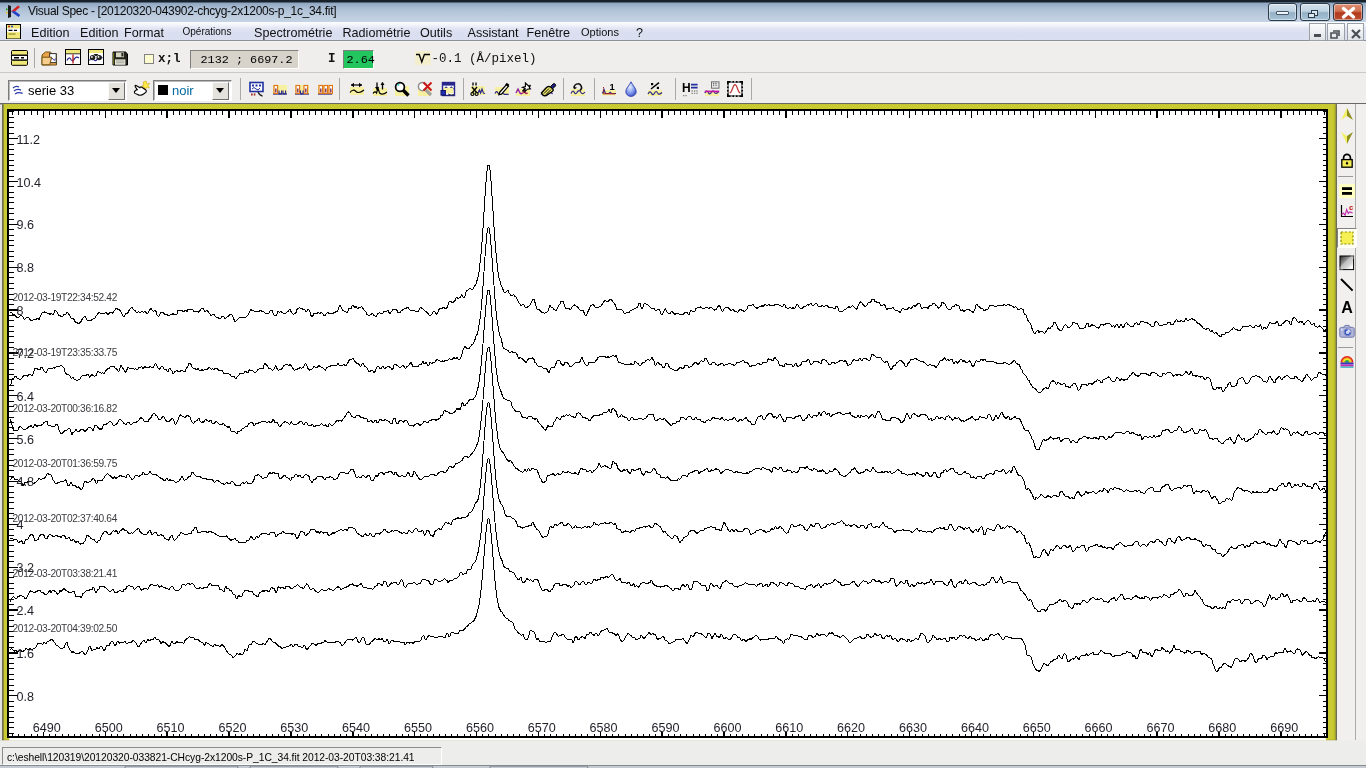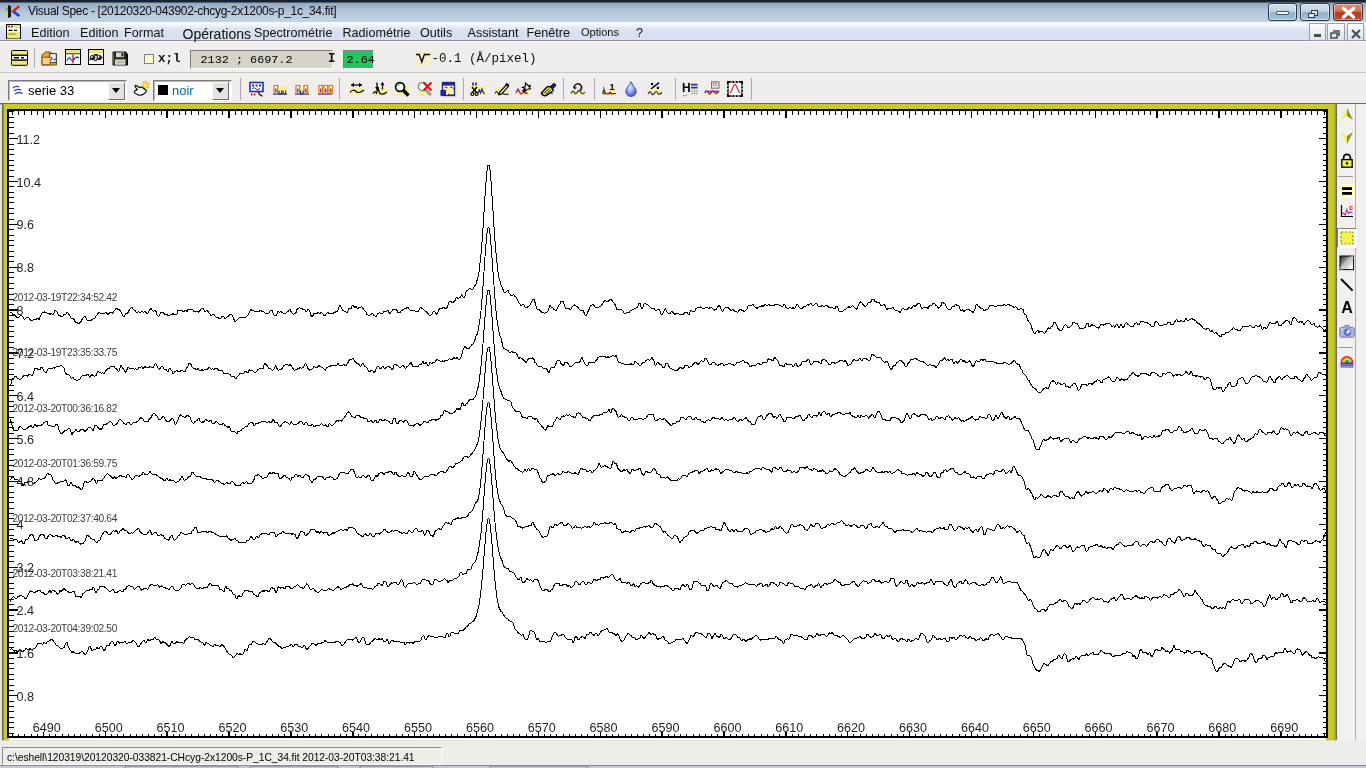--- a/index.html
+++ b/index.html
@@ -29,21 +29,21 @@
       <circle cx="3" cy="2.6" r="1" fill="#c02020"></circle>
       <circle cx="6" cy="2.6" r="1" fill="#2040c0"></circle>
       <rect x="1" y="5.2" width="13" height="2.4" fill="#fff"></rect>
       <path d="M2.5,6.4 h4 M8,6.4 h3" stroke="#000" stroke-width="1.1"></path>
       <rect x="1" y="8.2" width="13" height="6.3" fill="#efe77a"></rect>
       <path d="M2.5,10 h7" stroke="#807818" stroke-width="1"></path>
     </svg>
     <div class="abs" style="left:31px;top:25.5px;font-size:12.6px;color:#111">Edition</div>
     <div class="abs" style="left:80px;top:25.5px;font-size:12.6px;color:#111">Edition</div>
     <div class="abs" style="left:124px;top:25.5px;font-size:12.6px;color:#111">Format</div>
-    <div class="abs" style="left:182.5px;top:25.5px;font-size:14px;color:#111">Opérations</div>
+    <div class="abs" style="left:182.5px;top:25.5px;font-size:10px;color:#111">Opérations</div>
     <div class="abs" style="left:254px;top:25.5px;font-size:12.6px;color:#111">Spectrométrie</div>
     <div class="abs" style="left:342.5px;top:25.5px;font-size:12.6px;color:#111">Radiométrie</div>
     <div class="abs" style="left:420px;top:25.5px;font-size:12.6px;color:#111">Outils</div>
     <div class="abs" style="left:467.5px;top:25.5px;font-size:12.6px;color:#111">Assistant</div>
     <div class="abs" style="left:526.5px;top:25.5px;font-size:12.6px;color:#111">Fenêtre</div>
     <div class="abs" style="left:581px;top:25.5px;font-size:11px;color:#111">Options</div>
     <div class="abs" style="left:636px;top:25.5px;font-size:12.6px;color:#111">?</div>
     <div class="abs" style="left:1308.5px;top:22.5px;width:17.5px;height:18px;border:1px solid #9aa0a6;background:linear-gradient(180deg,#fdfdfd,#dfe3e7)">
       <div class="abs" style="left:4.5px;top:10.5px;width:7px;height:2.5px;background:#4a4f55"></div>
     </div>
@@ -91,21 +91,21 @@
     <svg style="position:absolute;left:111.5px;top:50px" width="16" height="16" viewBox="0 0 16 16">
       <path d="M1,2 h12.6 l1.9,1.9 V15 H1 z" fill="#24241c" stroke="#000"></path>
       <rect x="4" y="2.4" width="8" height="4.8" fill="#d6d6c4"></rect>
       <rect x="9.4" y="3" width="2" height="3.4" fill="#24241c"></rect>
       <rect x="3" y="9.4" width="10.4" height="5.4" fill="#e9e9df"></rect>
       <path d="M4,11 h8.4 M4,12.8 h8.4" stroke="#9a9a8a" stroke-width="0.9"></path>
       <path d="M1.6,2.6 v12" stroke="#8a8a20" stroke-width="0.8"></path>
     </svg>
     <div class="abs" style="left:143.5px;top:53.5px;width:10px;height:10px;background:#fdfbd0;border:1px solid #828282"></div>
     <div class="abs mono" style="left:158px;top:51.5px;font-size:12.5px;font-weight:bold;color:#111">x;l</div>
-    <div class="abs mono" style="left:189.5px;top:49.5px;width:143px;height:19px;background:#d7d3cb;border:1px solid;border-color:#7e7e7e #fff #fff #7e7e7e;padding:2px 0 0 10px;font-size:11.8px;color:#000">2132 ; 6697.2</div>
+    <div class="abs mono" style="left:189.5px;top:49.5px;width:109px;height:19px;background:#d7d3cb;border:1px solid;border-color:#7e7e7e #fff #fff #7e7e7e;padding:2px 0 0 10px;font-size:11.8px;color:#000">2132 ; 6697.2</div>
     <div class="abs mono" style="left:328px;top:51.5px;font-size:12.5px;font-weight:bold;color:#111">I</div>
     <div class="abs mono" style="left:342.5px;top:49.5px;width:31px;height:19px;background:#22c55e;border:1px solid;border-color:#7e7e7e #fff #fff #7e7e7e;padding:2px 0 0 3px;font-size:11.8px;color:#000">2.64</div>
     <svg style="position:absolute;left:414.5px;top:50.5px" width="16" height="14" viewBox="0 0 16 14">
       <rect x="0" y="0" width="16" height="14" fill="#f3eecb"></rect>
       <path d="M1,3.5 h3.2 l2.6,7.5 2.6,-7.5 h5.6" fill="none" stroke="#000" stroke-width="1.3"></path>
     </svg>
     <div class="abs mono" style="left:431.5px;top:51.5px;font-size:12.5px;color:#111">-0.1 (Å/pixel)</div>
     <div class="abs" style="left:0;top:74px;width:1366px;height:29px;background:#efeeec"></div>
     <div class="abs" style="left:7.5px;top:80px;width:119px;height:21px;background:#fff;border:1px solid;border-color:#7c7c7c #fff #fff #7c7c7c;box-shadow:inset 1px 1px 0 #b8b8b8"></div>
     <svg class="abs" style="left:12px;top:84px" width="13" height="13">

